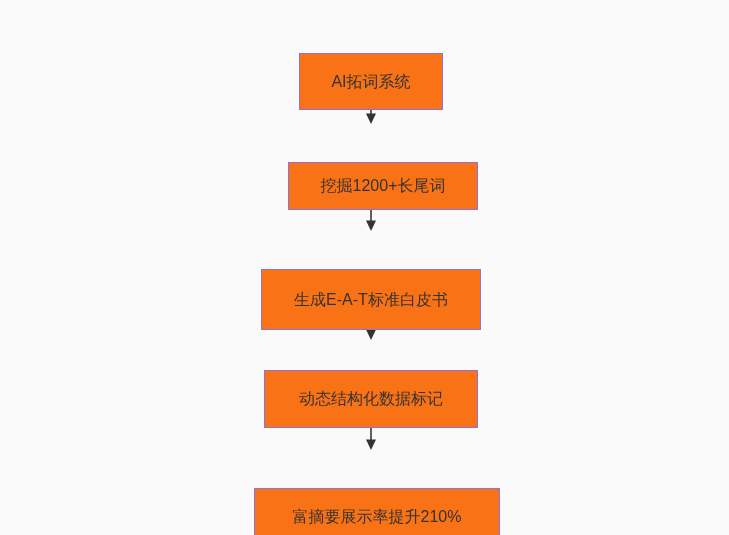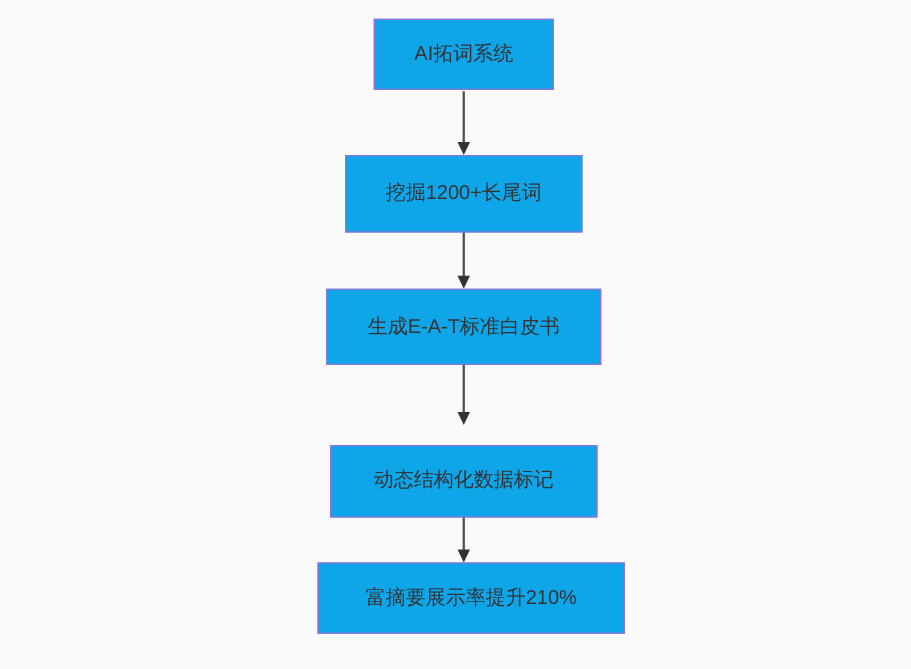--- a/index.html
+++ b/index.html
@@ -21,32 +21,33 @@
     top: 0;
     width: 729px;
     height: 535px;
   }
   .node {
     position: absolute;
     box-sizing: border-box;
     display: flex;
     align-items: center;
     justify-content: center;
-    background: #0ea5e9;
+    background: #f97316;
     border: 1.5px solid #9370DB;
     color: #333333;
     font-size: 16px;
     line-height: 1.2;
     text-align: center;
     white-space: nowrap;
+    margin-top: 38px;
   }
   .node-1 { left: 299px; top: 15px;  width: 144px; height: 57px; }
-  .node-2 { left: 276px; top: 124px; width: 190px; height: 62px; }
+  .node-2 { left: 288px; top: 124px; width: 190px; height: 48px; }
   .node-3 { left: 261px; top: 231px; width: 220px; height: 61px; }
-  .node-4 { left: 264px; top: 356px; width: 214px; height: 58px; }
+  .node-4 { left: 264px; top: 332px; width: 214px; height: 58px; }
   .node-5 { left: 254px; top: 450px; width: 246px; height: 57px; }
 </style>
 </head>
 <body>
 
 <div class="canvas">
 
   <svg class="edges-layer" width="729" height="535" viewBox="0 0 729 535" xmlns="http://www.w3.org/2000/svg">
     <g>
       <line x1="371" y1="73" x2="371" y2="116" stroke="#4d4d4d" stroke-width="1.8"></line>

